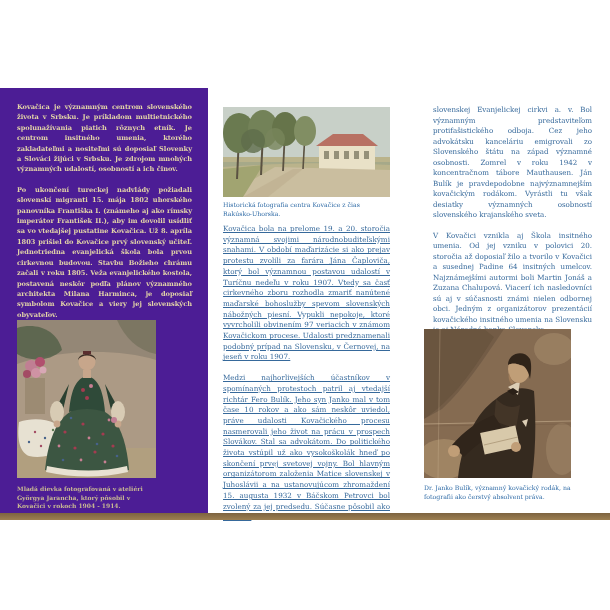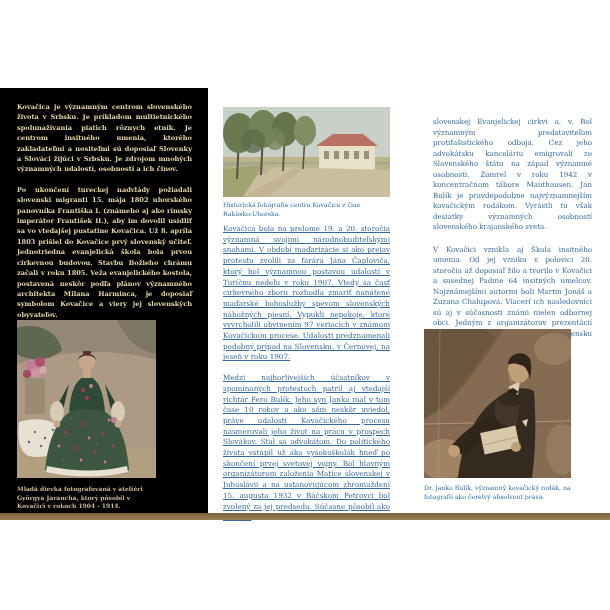--- a/index.html
+++ b/index.html
@@ -6,21 +6,21 @@
   body{
     width:610px;height:610px;position:relative;background:#ffffff;
     font-family:"DejaVu Serif", serif;
     -webkit-font-smoothing:antialiased;
   }
   .abs{position:absolute;}
 
   
   .sidebar{
     left:0;top:88px;width:208px;height:425px;
-    background:#000000;
+    background:#4c1d95;
     box-sizing:border-box;
     padding:14px 16px 0 17px;
   }
   .sidebar p.sb{
     margin:0 0 10px 0;
     font-size:6.6px;line-height:10.4px;
     font-weight:700;
     color:#e2d3a7;
     text-align:justify;
   }
@@ -37,21 +37,21 @@
   .cap{
     font-size:6.2px;line-height:8.8px;color:#2f6ba6;margin:0;
   }
   .mid-cap{left:223px;top:201px;width:167px;}
   .col{color:#36699b;text-align:justify;}
   .col p{margin:0 0 10px 0;font-size:7.2px;line-height:10.7px;}
   .mid-col{left:223px;top:224px;width:167px;text-decoration:underline;}
 
   
   .right-col{left:433px;top:105px;width:159px;}
-  .right-col p{font-size:7.1px;line-height:10.5px;margin:12px 0 10px 0;}
+  .right-col p{font-size:7.1px;line-height:10.5px;margin:0 0 10px 0;}
   .portrait-photo{left:424px;top:329px;width:147px;height:149px;margin:0;}
   .right-cap{left:424px;top:484px;width:152px;}
 
   
   .band{
     left:0;top:513px;width:610px;height:7px;
     background:linear-gradient(#7d6340,#9c7f51);
   }
   figure{padding:0;}
   svg{display:block;}

